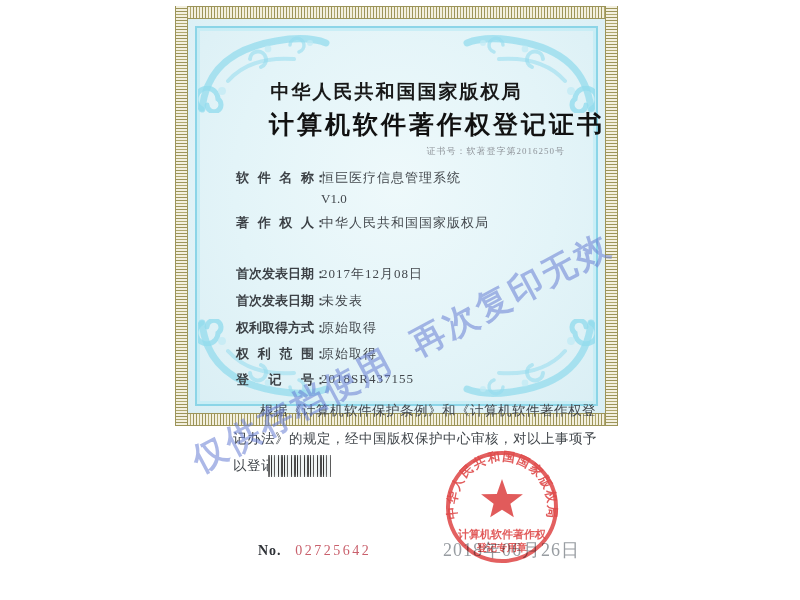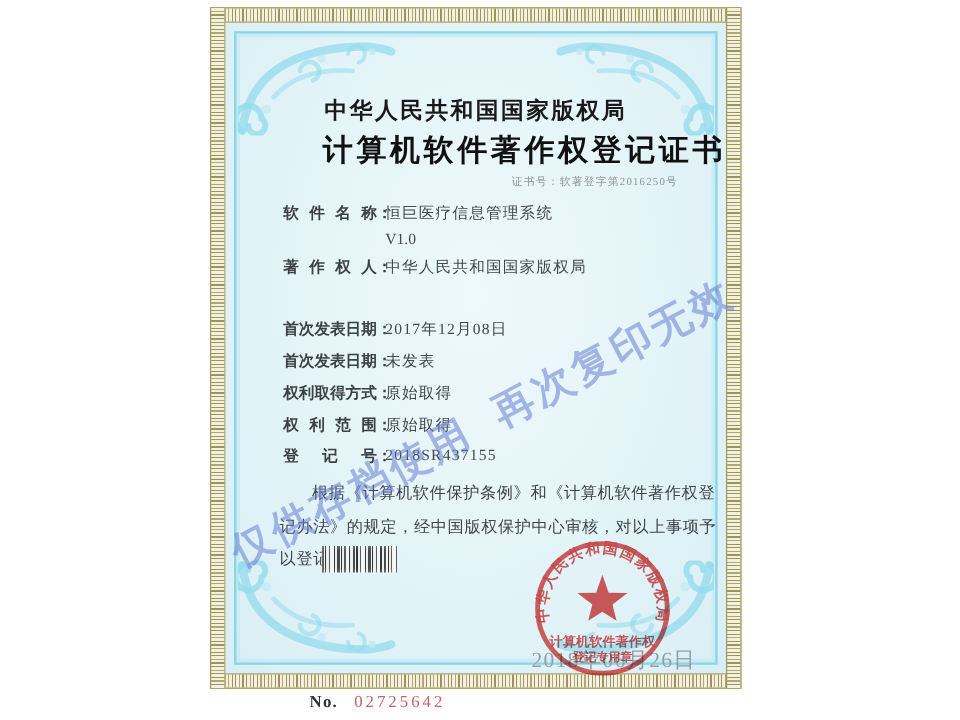--- a/index.html
+++ b/index.html
@@ -2,21 +2,21 @@
 <html><head>
 <meta charset="utf-8">
 <style>
   * { margin:0; padding:0; box-sizing:border-box; }
   html,body { width:800px; height:600px; background:#ffffff; overflow:hidden;
               font-family:"Liberation Serif", serif; }
 
   .stage { position:relative; width:800px; height:600px; background:#fff; }
 
   
-  .page { position:absolute; left:175px; top:6px; width:443px; height:568px;
+  .page { position:absolute; left:175px; top:6px; width:443px; height:420px;
           background:#f6f4e8; }
 
   
   .gk { position:absolute; background-color:#f3f0df; }
   .gk-h { left:0; right:0; height:13px;
           border-top:1px solid #9c9459; border-bottom:1px solid #9c9459;
           background-image:repeating-linear-gradient(90deg,
             #9c9459 0 1px, rgba(0,0,0,0) 1px 3px,
             #9c9459 3px 4px, rgba(0,0,0,0) 4px 6px,
             #b0a86e 6px 7px, rgba(0,0,0,0) 7px 9px); }
@@ -65,21 +65,21 @@
 
   .barcode { position:absolute; left:80px; top:436px; width:63px; height:22px;
              background-image:
                repeating-linear-gradient(90deg,
                  #4a4a4a 0 2px, #f2f6f6 2px 3px, #303030 3px 4px,
                  #e9efef 4px 6px, #5a5a5a 6px 7px, #f2f6f6 7px 10px,
                  #383838 10px 11px, #e9efef 11px 13px);
              box-shadow:inset 0 0 4px rgba(255,255,255,.45); }
 
   .serial { position:absolute; left:70px; top:524px; font-size:14px;
-            white-space:nowrap;margin-top:35px; }
+            white-space:nowrap; }
   .serial .pfx { color:#2f3237; font-weight:bold; letter-spacing:1px; }
   .serial .num { color:#c9606c; letter-spacing:2.5px; margin-left:10px; }
 
   .issue-date { position:absolute; left:255px; top:519px; font-size:18px;
                 color:#989da2; letter-spacing:1px; z-index:2; }
 
   .seal { position:absolute; left:254px; top:428px; width:120px; height:120px;
           z-index:3; mix-blend-mode:multiply; opacity:.92; }
 
   .watermark { position:absolute; left:18px; top:418px; z-index:4;

